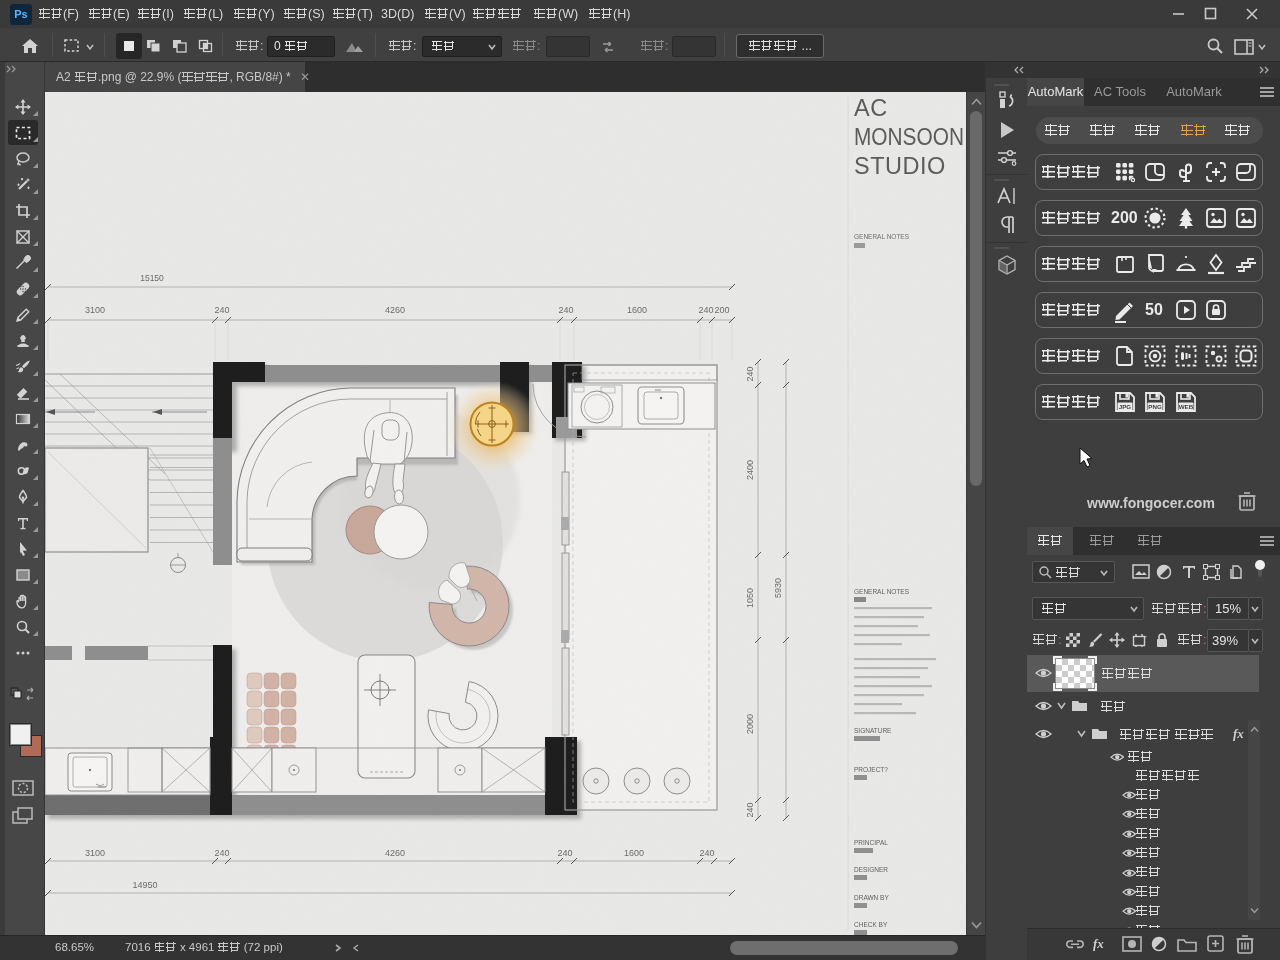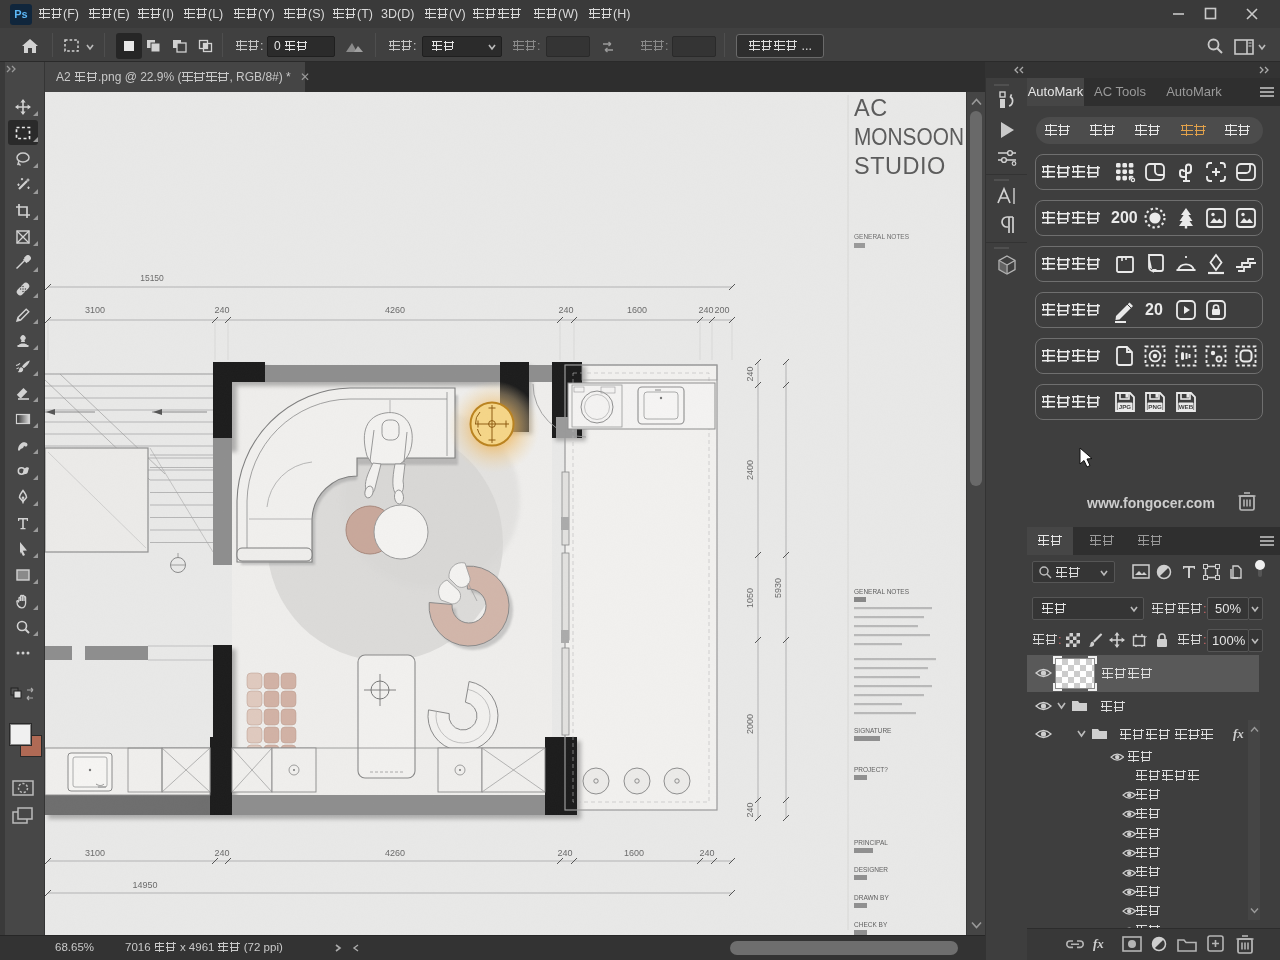--- a/index.html
+++ b/index.html
@@ -881,21 +881,21 @@
         <path d="M2 15h6v-4h6V7h6" fill="none" stroke="#eaeaea" stroke-width="1.8"></path>
       </svg>
     </span>
     <span class="ic" style="left:85px;top:235px">
       <svg width="26" height="26" viewBox="0 0 26 26" style="">
         <path d="M4 19 L17.5 5.5l3.5 3.5L7.5 22.5 3.5 23z" fill="#eaeaea"></path>
         <path d="M15 7l4 4" stroke="#3e3e3e" stroke-width="1"></path>
         <path d="M3 25h11" stroke="#eaeaea" stroke-width="2"></path>
       </svg>
     </span>
-    <span class="abs" style="left:118px;top:239px;color:#eaeaea;font-size:16px;font-weight:bold">20</span>
+    <span class="abs" style="left:118px;top:239px;color:#eaeaea;font-size:16px;font-weight:bold">50</span>
     <span class="ic" style="left:147px;top:236px">
       <svg width="24" height="24" viewBox="0 0 24 24" style="">
         <rect x="3" y="3" width="18" height="18" rx="4" fill="none" stroke="#eaeaea" stroke-width="1.8"></rect>
         <path d="M10 8l6 4-6 4z" fill="#eaeaea"></path>
       </svg>
     </span>
     <span class="ic" style="left:177px;top:236px">
       <svg width="24" height="24" viewBox="0 0 24 24" style="">
         <rect x="3" y="3" width="18" height="18" rx="4" fill="none" stroke="#eaeaea" stroke-width="1.8"></rect>
         <rect x="8" y="11" width="8" height="6" rx="1" fill="#eaeaea"></rect>
@@ -1031,21 +1031,21 @@
         <path d="M4 11h4v5a2 2 0 0 1-4 0z" fill="#555"></path>
       </svg>
     </span>
     <div class="well abs" style="left:5px;top:535px;width:112px;height:23px;background:#353535;border-color:#565656;font-size:13px;padding:3px 8px"><i class="k"></i><i class="k"></i></div>
     <span class="abs" style="left:103px;top:543px">
       <svg width="8" height="8" viewBox="0 0 8 8" style="">
         <path d="M1 2 L4.0 6 L7 2" fill="none" stroke="#bbb" stroke-width="1.6"></path>
       </svg>
     </span>
     <span class="abs" style="left:124px;top:539px;color:#d8d8d8;font-size:13px"><i class="k"></i><i class="k"></i><i class="k"></i><i class="k"></i><span style="color:#c66">:</span></span>
-    <div class="well abs" style="left:180px;top:535px;width:42px;height:23px;background:#353535;border-color:#565656;font-size:13px;padding:3px 7px">50%</div>
+    <div class="well abs" style="left:180px;top:535px;width:42px;height:23px;background:#353535;border-color:#565656;font-size:13px;padding:3px 7px">15%</div>
     <div class="well abs" style="left:221px;top:535px;width:15px;height:23px;background:#353535;border-color:#565656"></div>
     <span class="abs" style="left:224px;top:543px">
       <svg width="8" height="8" viewBox="0 0 8 8" style="">
         <path d="M1 2 L4.0 6 L7 2" fill="none" stroke="#bbb" stroke-width="1.6"></path>
       </svg>
     </span>
     <span class="abs" style="left:5px;top:570px;color:#d8d8d8;font-size:13px"><i class="k"></i><i class="k"></i><span style="color:#c66">:</span></span>
     <span class="abs" style="left:38px;top:570px">
       <svg width="16" height="16" viewBox="0 0 16 16" style="">
         <rect x="1" y="1" width="14" height="14" fill="#cfcfcf"></rect>
@@ -1078,21 +1078,21 @@
         <path d="M13.5 6l2-2" stroke="#cfcfcf"></path>
       </svg>
     </span>
     <span class="abs" style="left:128px;top:570px">
       <svg width="14" height="16" viewBox="0 0 14 16" style="">
         <rect x="2" y="7" width="10" height="8" rx="1" fill="#cfcfcf"></rect>
         <path d="M4 7V5a3 3 0 0 1 6 0v2" fill="none" stroke="#cfcfcf" stroke-width="1.6"></path>
       </svg>
     </span>
     <span class="abs" style="left:150px;top:570px;color:#d8d8d8;font-size:13px"><i class="k"></i><i class="k"></i><span style="color:#c66">:</span></span>
-    <div class="well abs" style="left:180px;top:567px;width:42px;height:23px;background:#353535;border-color:#565656;font-size:13px;padding:3px 4px">100%</div>
+    <div class="well abs" style="left:180px;top:567px;width:42px;height:23px;background:#353535;border-color:#565656;font-size:13px;padding:3px 4px">39%</div>
     <div class="well abs" style="left:221px;top:567px;width:15px;height:23px;background:#353535;border-color:#565656"></div>
     <span class="abs" style="left:224px;top:575px">
       <svg width="8" height="8" viewBox="0 0 8 8" style="">
         <path d="M1 2 L4.0 6 L7 2" fill="none" stroke="#bbb" stroke-width="1.6"></path>
       </svg>
     </span>
     <div class="abs" style="left:0;top:593px;width:232px;height:37px;background:#595959"></div>
     <span class="abs" style="left:8px;top:605px">
       <svg width="17" height="12" viewBox="0 0 17 12" style="">
         <path d="M1 6.0 Q8.5 -1.0 16.0 6.0 Q8.5 13.0 1 6.0z" fill="none" stroke="#cfcfcf" stroke-width="1.3"></path>

